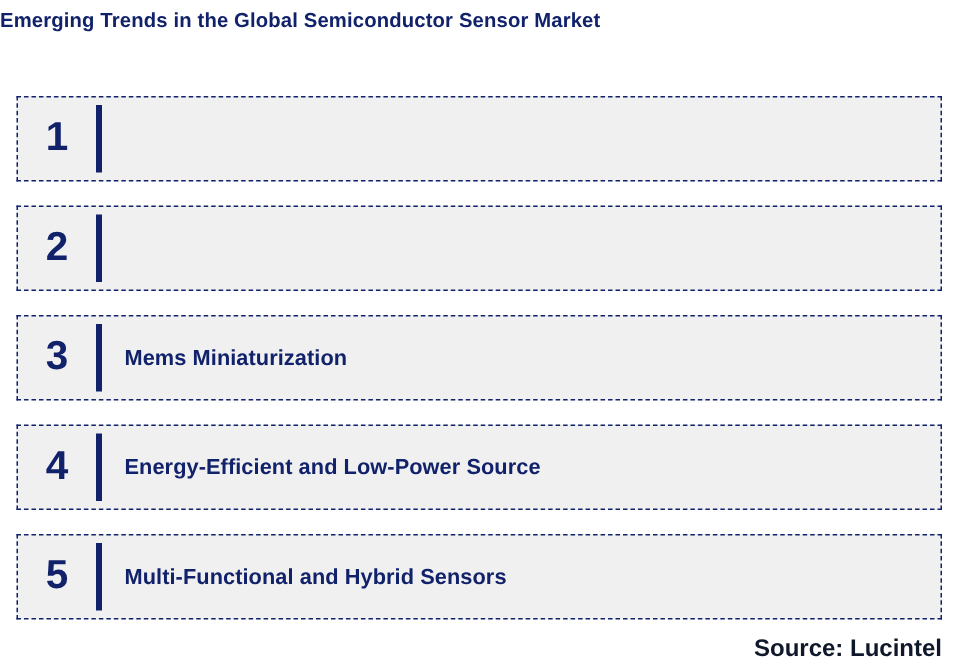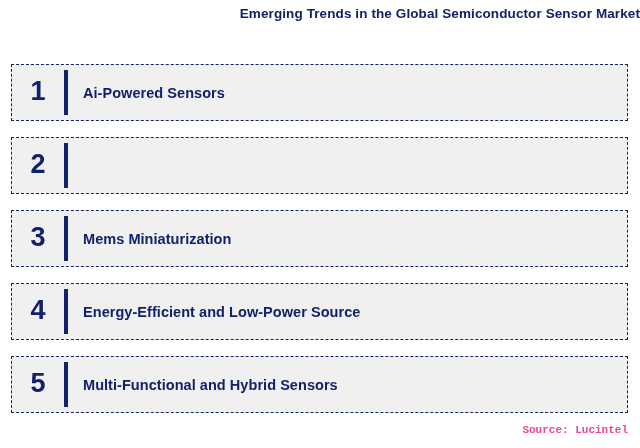--- a/index.html
+++ b/index.html
@@ -18,21 +18,21 @@
     position: relative;
     width: 640px;
     height: 448px;
     box-sizing: border-box;
   }
   .title {
     position: absolute;
     left: 0;
     top: 6px;
     width: 640px;
-    text-align: right;
+    text-align: left;
     font-size: 13.5px;
     font-weight: bold;
     color: #11226b;
     letter-spacing: 0.1px;
     white-space: nowrap;
   }
   .trend-list {
     position: absolute;
     left: 11px;
     top: 64px;
@@ -73,40 +73,38 @@
     font-size: 14.5px;
     font-weight: bold;
     color: #11226b;
     letter-spacing: 0.05px;
     white-space: nowrap;
   }
   .source {
     position: absolute;
     right: 12px;
     top: 424px;
-    font-size: 11px;
+    font-size: 16px;
     font-weight: bold;
-    color: #ec4899;
+    color: #0f172a;
     white-space: nowrap;
-    font-family: Liberation Mono, monospace;
   }
 </style>
 </head>
 <body>
 
 <div class="infographic">
 
   <div class="title">Emerging Trends in the Global Semiconductor Sensor Market</div>
 
   <div class="trend-list">
 
     <div class="trend-row">
       <div class="rank">1</div>
       <div class="divider"></div>
-      <div class="trend-label">Ai-Powered Sensors</div>
     </div>
 
     <div class="trend-row">
       <div class="rank">2</div>
       <div class="divider"></div>
     </div>
 
     <div class="trend-row">
       <div class="rank">3</div>
       <div class="divider"></div>

